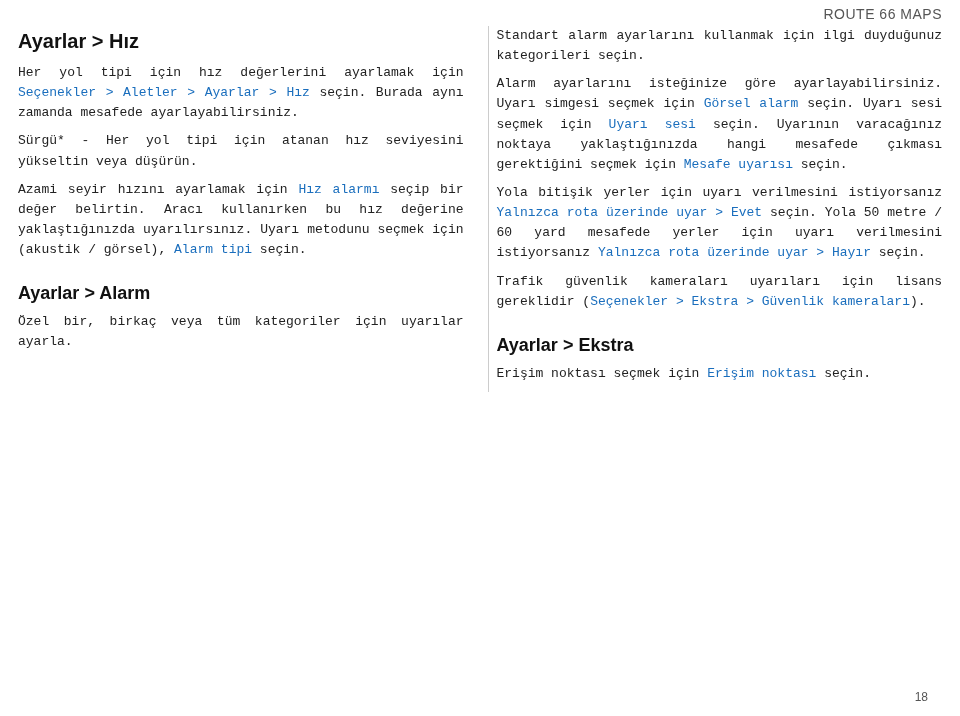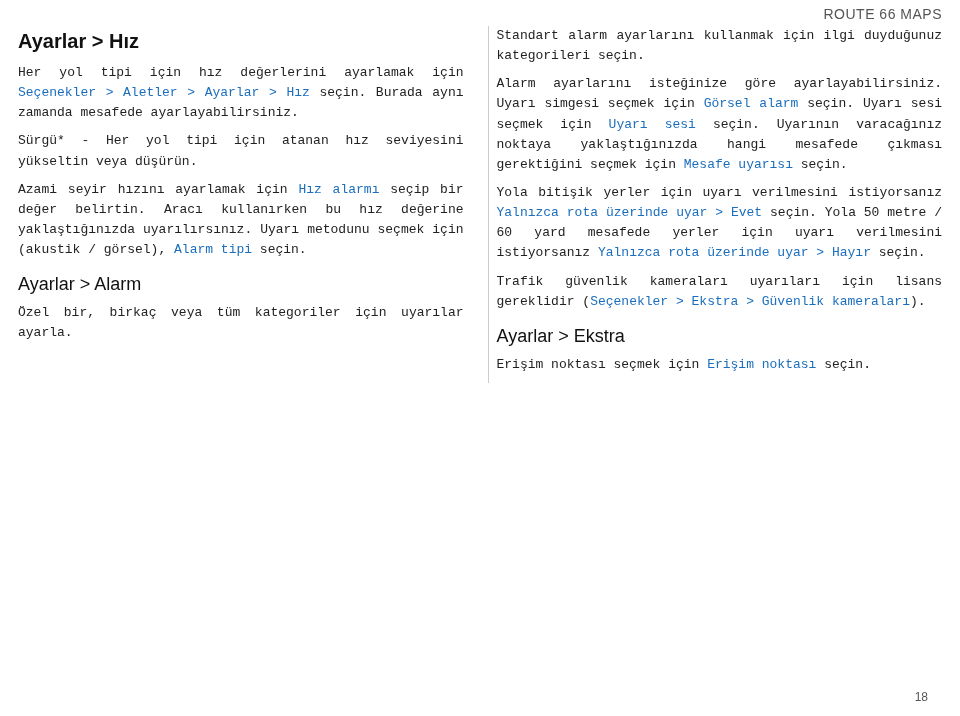--- a/index.html
+++ b/index.html
@@ -36,23 +36,23 @@
     }
     h1 {
       font-size: 20px;
       font-weight: bold;
       margin-bottom: 10px;
       margin-top: 4px;
       color: #111;
     }
     h2 {
       font-size: 18px;
-      font-weight: normal;
+      font-weight: bold;
       margin-bottom: 8px;
-      margin-top: 14px;
+      margin-top: 23px;
       color: #111;
     }
     p {
       margin-bottom: 8px;
       line-height: 1.55;
       text-align: justify;
       font-family: Liberation Mono, monospace;
     }
     .link {
       color: #1a6ebd;

